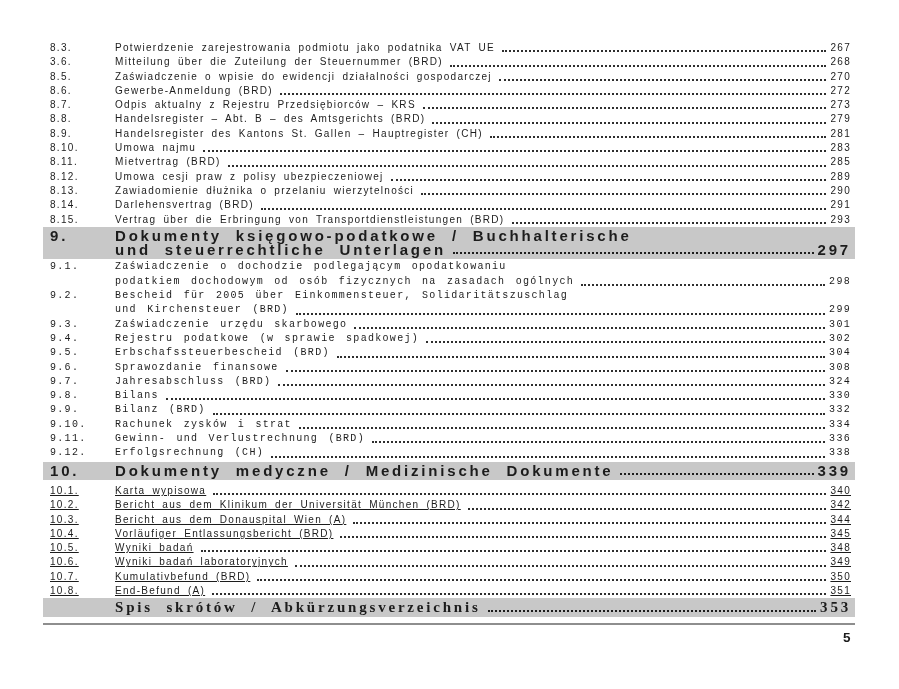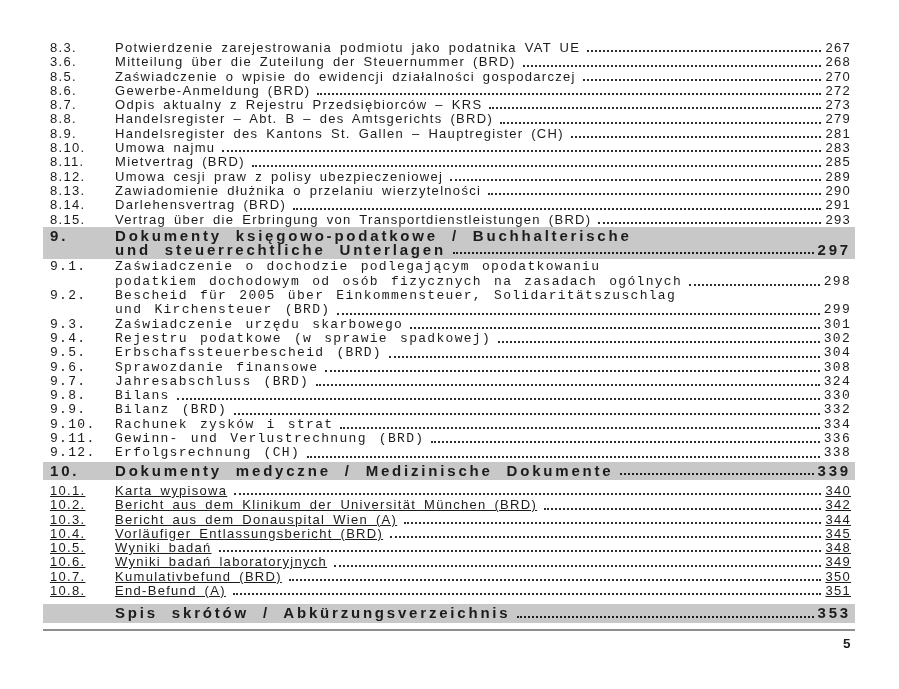--- a/index.html
+++ b/index.html
@@ -8,21 +8,21 @@
     overflow:hidden;
     font-family:"Liberation Sans","DejaVu Sans",sans-serif;
     color:#1c1c1c;
   }
   .toc { position:absolute; left:43px; top:41px; width:812px; }
 
   
   .row {
     display:flex; align-items:flex-end; white-space:nowrap;
     padding:0 4px 0 7px;
-    font-size:13px; line-height:14.3px;
+    font-size:10px; line-height:14.3px;
     letter-spacing:1.3px; word-spacing:3px;
   }
   .num   { flex:0 0 65px; }
   .title { flex:0 0 auto; }
   .dots  {
     flex:1 1 10px; min-width:10px; height:0;
     border-bottom:2px dotted #2e2e2e;
     margin:0 4px 3px 7px;
   }
   .pg { flex:0 0 auto; }
@@ -33,21 +33,21 @@
     padding:0 0 0 0; font-weight:bold;
     font-size:15px; line-height:14.3px;
     letter-spacing:2.8px; word-spacing:7px;
   }
   .band .dots { border-bottom:2px dotted #1c1c1c; margin-bottom:3px; }
 
   
   #section-9-entries  { margin-top:1px;font-family:Liberation Mono, monospace; }
   #section-10-header  { margin-top:1px; }
   #section-10-entries { margin-top:4px;text-decoration:underline; }
-  #abbreviations-header { margin-top:6px; }
+  #abbreviations-header { margin-top:0;font-family:Liberation Serif, serif; }
 
   .rule {
     margin-top:6px; height:0;
     border-top:2px solid #8e8e8e;
   }
   .pagenum {
     margin-top:5px; text-align:right; padding-right:4px;
     font-weight:bold; font-size:13.5px; letter-spacing:0.5px;
   }
 </style>

